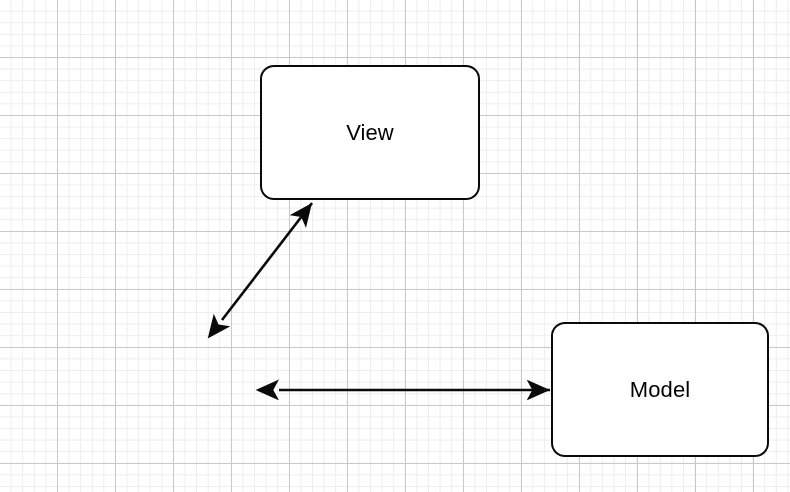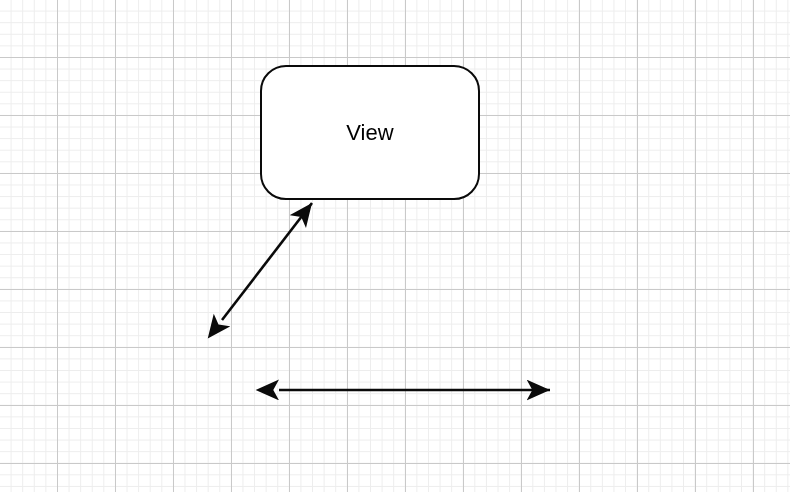--- a/index.html
+++ b/index.html
@@ -51,21 +51,21 @@
   .node-label {
     font-family: "Liberation Sans", sans-serif;
     font-size: 22px;
     line-height: 1;
     color: #000000;
     font-weight: 400;
     letter-spacing: 0.1px;
     white-space: nowrap;
     user-select: none;
   }
-  #node-view   { left: 260px; top: 65px;  width: 220px; height: 135px; border-radius: 26px; }
+  #node-view   { left: 260px; top: 65px;  width: 220px; height: 135px; }
   #node-presenter { left: 57px;  top: 322px; width: 221px; height: 135px; }
   #node-model  { left: 551px; top: 322px; width: 218px; height: 135px; }
 </style>
 </head>
 <body>
 
 <div id="canvas">
 
   <svg class="edges" viewBox="0 0 790 492" width="790" height="492" xmlns="http://www.w3.org/2000/svg">
     <defs>
@@ -80,14 +80,17 @@
     <line x1="222" y1="320" x2="312" y2="203" stroke="#0a0a0a" stroke-width="2.6" marker-start="url(#arrow-start)" marker-end="url(#arrow-end)"></line>
 
     <line x1="279" y1="390" x2="550" y2="390" stroke="#0a0a0a" stroke-width="2.6" marker-start="url(#arrow-start)" marker-end="url(#arrow-end)"></line>
   </svg>
 
   <div class="node" id="node-view">
     <span class="node-label">View</span>
   </div>
 
 
+  <div class="node" id="node-model">
+    <span class="node-label">Model</span>
+  </div>
 
 </div>
 
 </body></html>

